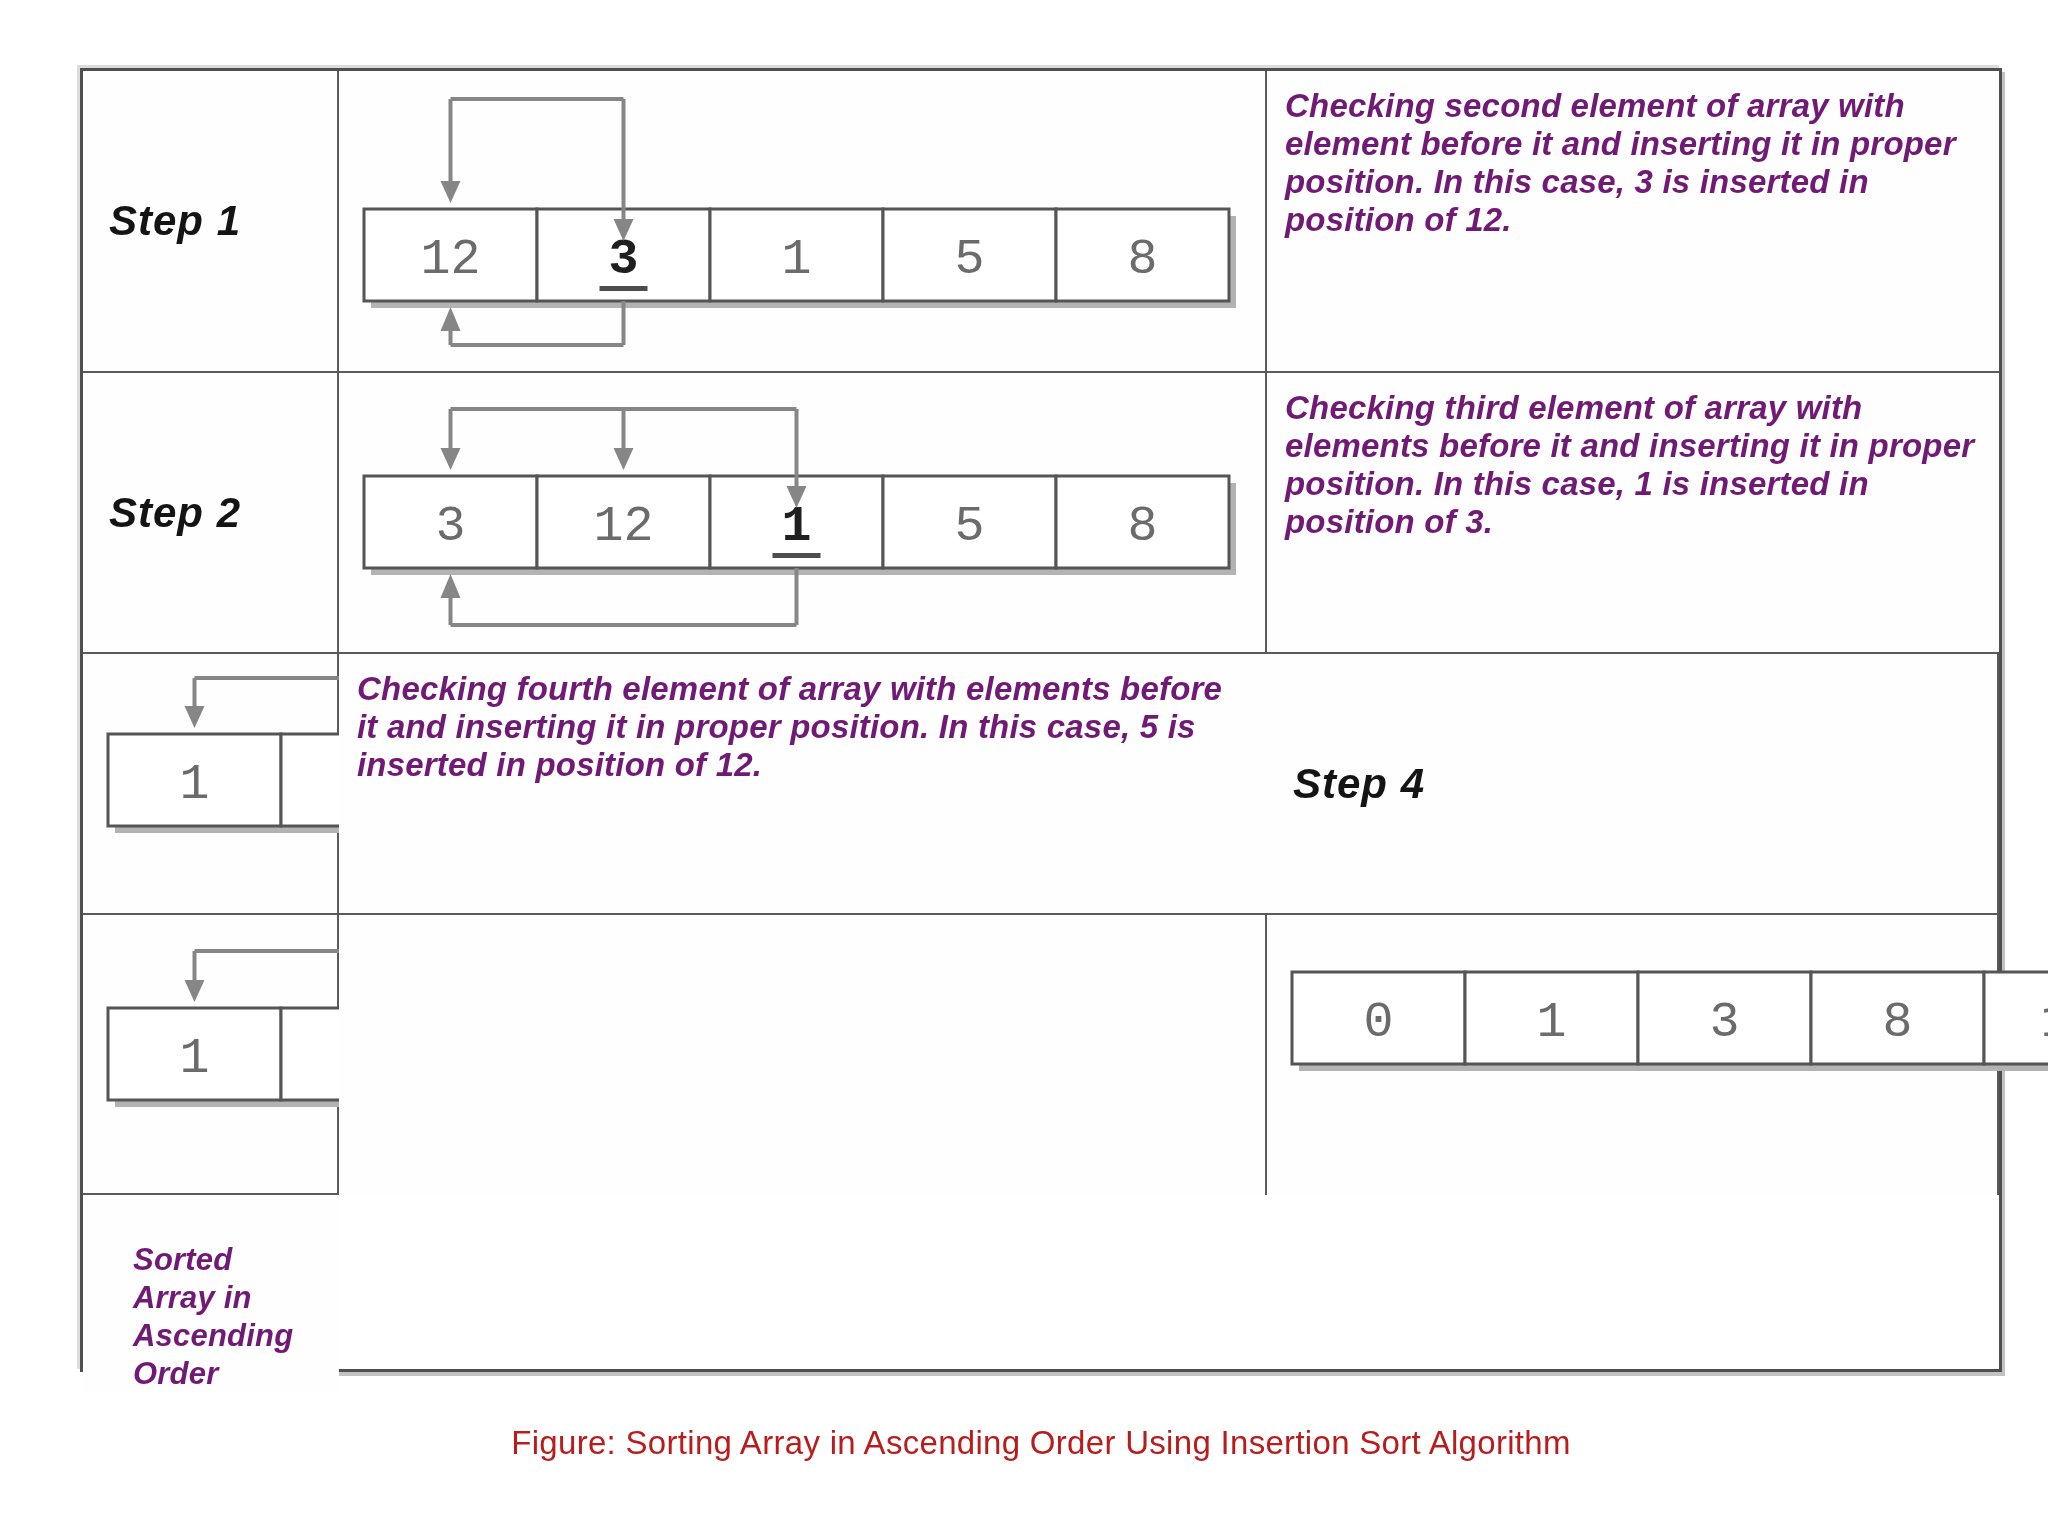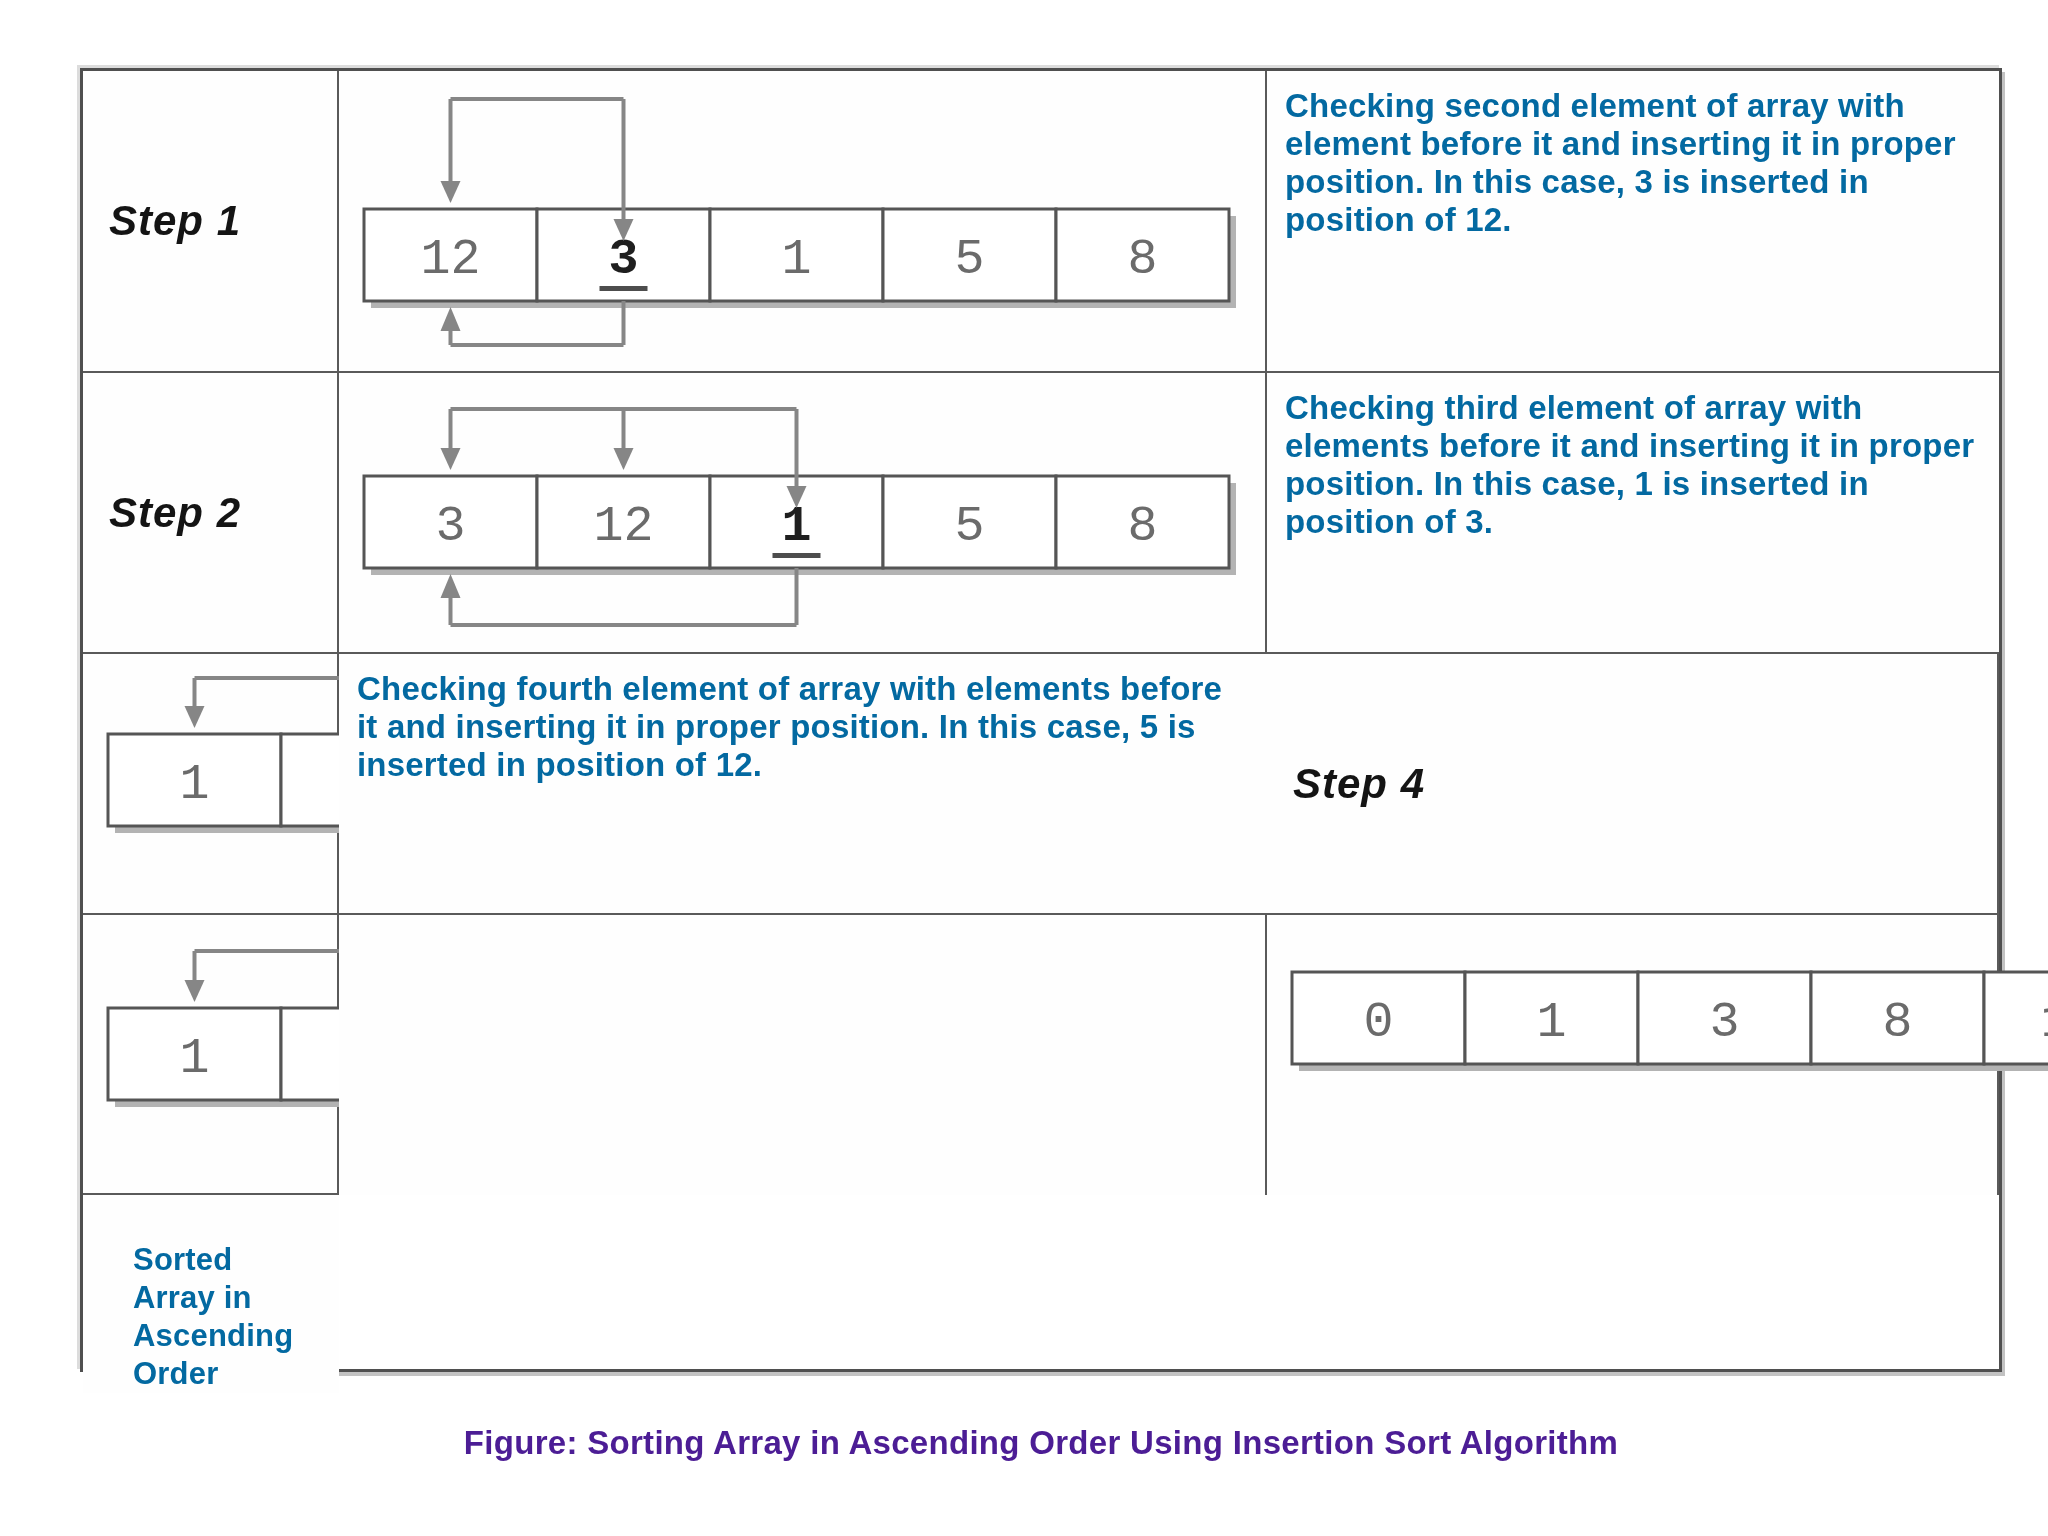--- a/index.html
+++ b/index.html
@@ -12,24 +12,24 @@
        background:#ffffff;
        box-shadow:-3px -3px 0 #dcdcdc, 3px 4px 0 #c2c2c2;}
   .cell{box-sizing:border-box;border-right:2px solid #5a5a5a;border-bottom:2px solid #5a5a5a;
         background:#fefefe;position:relative;}
   .cell.last-col{border-right:none;}
   .cell.last-row{border-bottom:none;}
   .step-cell{display:flex;align-items:center;padding-left:26px;font-style:italic;}
   .step-label{font-weight:bold;font-size:42px;color:#141414;letter-spacing:1px;}
   .diagram-cell svg{position:absolute;left:0;top:0;}
   .desc-cell{padding:16px 22px 0 18px;}
-  .desc-text{font-weight:bold;font-size:33px;line-height:38px;color:#0369a1;letter-spacing:0.2px;}
+  .desc-text{font-weight:bold;font-size:33px;line-height:38px;color:#701a75;letter-spacing:0.2px;font-style:italic;}
   .desc-text.small{font-size:31px;padding-top:30px;margin-left:32px;}
   .caption{position:absolute;left:80px;top:1424px;width:1922px;text-align:center;
-           font-weight:bold;font-size:33px;color:#4c1d95;letter-spacing:0.3px;}
+           font-weight:normal;font-size:33px;color:#b91c1c;letter-spacing:0.3px;}
 </style>
 </head>
 <body>
 
 <div class="page">
   <div class="tbl" id="tbl">
       <div class="cell step-cell">
         <span class="step-label">Step 1</span>
       </div>
       <div class="cell diagram-cell">

